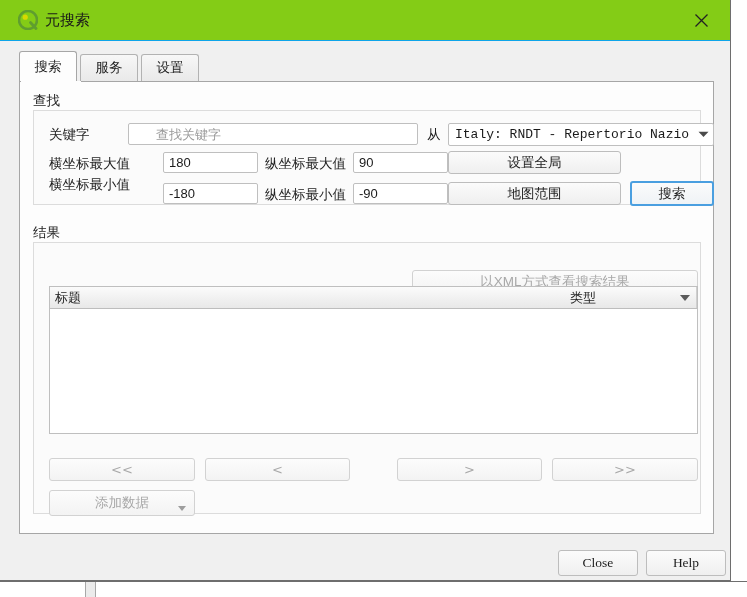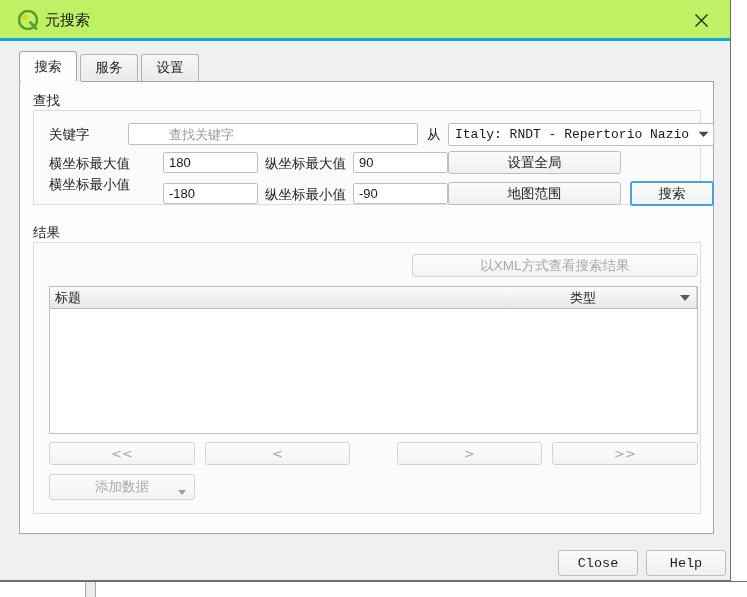--- a/index.html
+++ b/index.html
@@ -50,22 +50,22 @@
     border-bottom: 1px solid #6e6e6e;
     box-sizing: border-box;
   }
 
   
   .titlebar {
     position: absolute;
     left: 0; top: 0;
     width: 730px;
     height: 41px;
-    background: #bef264;
-    border-bottom: 3px solid #0ea5e9;
+    background: #84cc16;
+    border-bottom: 1px solid #0ea5e9;
     box-sizing: border-box;
   }
   .title-logo {
     position: absolute;
     left: 18px;
     top: 10px;
     width: 20px;
     height: 20px;
   }
   .title-text {
@@ -190,21 +190,21 @@
     box-sizing: border-box;
     border: 1px solid #bfbfbf;
     background: #ffffff;
     border-radius: 2px;
     font-family: "Liberation Sans", "DejaVu Sans", sans-serif;
     font-size: 13px;
     color: #1a1a1a;
     padding: 0 5px;
     outline: none;
   }
-  .txtinput.search-box { padding-left: 40px; }
+  .txtinput.search-box { padding-left: 27px; }
   .txtinput::placeholder { color: #9a9a9a; }
   .search-icon {
     position: absolute;
     pointer-events: none;
   }
 
   
   .combo {
     position: absolute;
     box-sizing: border-box;
@@ -241,28 +241,29 @@
     font-size: 13.5px;
     color: #1d1d1d;
     display: flex;
     align-items: center;
     justify-content: center;
     cursor: pointer;
     white-space: nowrap;
     font-family: "Liberation Sans", "DejaVu Sans", sans-serif;
   }
   .btn.mono {
-    font-family: Liberation Mono, monospace;
+    font-family: Liberation Serif, serif;
     font-size: 13.5px;
   }
   .btn.disabled {
     color: #a8a8a8;
     cursor: default;
     background: linear-gradient(to bottom, #fcfcfc 0%, #f3f3f3 100%);
     border-color: #d2d2d2;
+    margin-top: 16px;
   }
   .btn.focused {
     border: 2px solid #4a9fe0;
     border-radius: 3px;
     background: linear-gradient(to bottom, #fbfbfb 0%, #eff3f6 100%);
   }
   .btn .nav-glyph {
     font-family: "DejaVu Sans", sans-serif;
     font-size: 13px;
     color: #a8a8a8;

